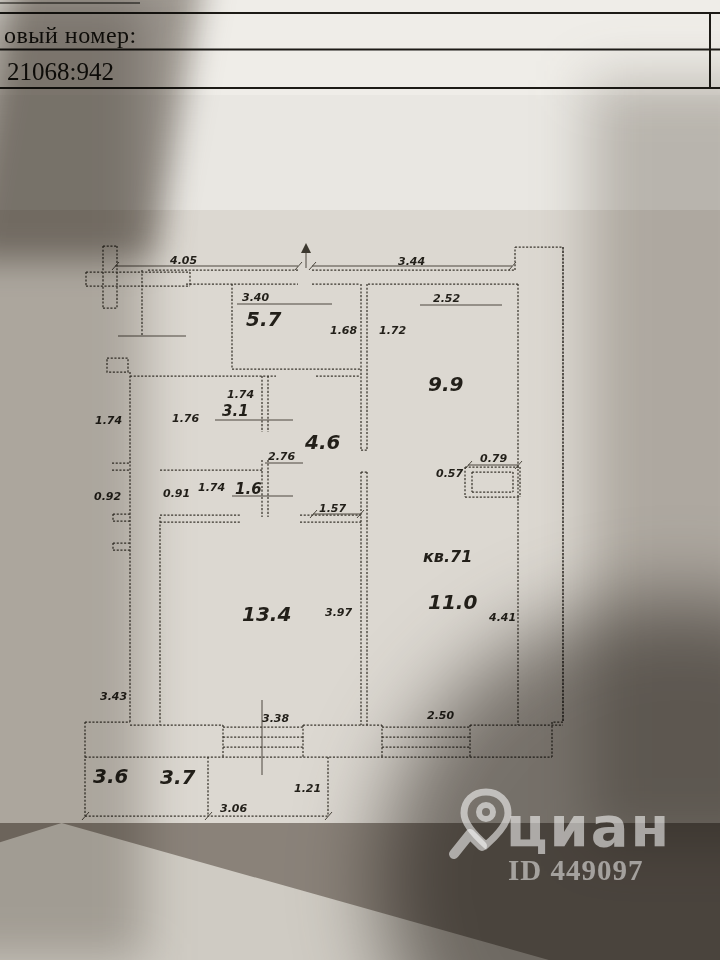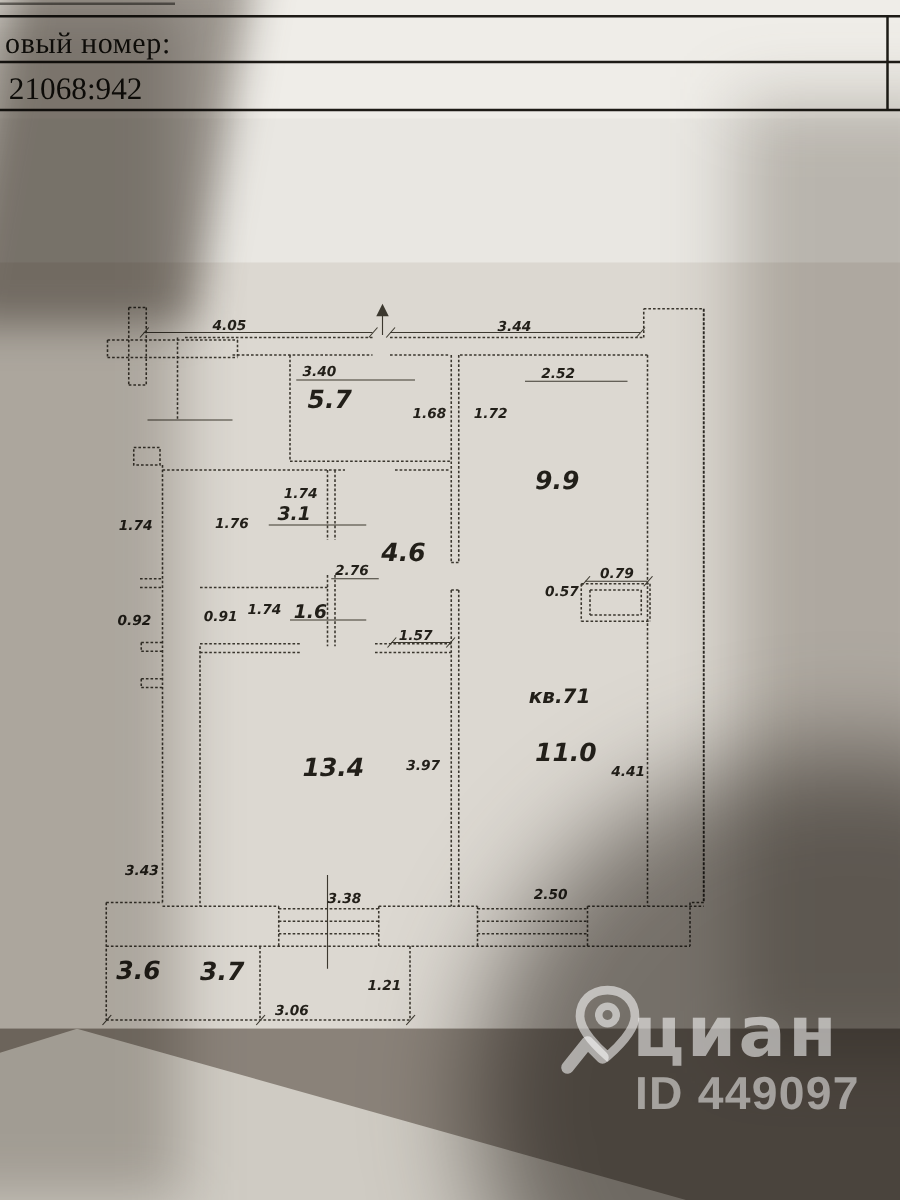--- a/index.html
+++ b/index.html
@@ -40,22 +40,22 @@
   .room{font-size:20px;}
   .room-s{font-size:15px;}
   .apt{font-size:16px;}
 
   
   .wm-frag{position:absolute;left:150px;top:408px;font-size:118px;font-weight:bold;
     color:rgba(255,255,255,0.30);letter-spacing:10px;font-family:"DejaVu Sans",sans-serif;}
   .wm-cian{position:absolute;left:448px;top:788px;width:270px;height:110px;color:rgba(255,255,255,0.55);}
   .wm-cian .brand{position:absolute;left:58px;top:6px;font-size:56px;font-weight:bold;
     letter-spacing:2px;font-family:"DejaVu Sans",sans-serif;}
-  .wm-cian .lid{position:absolute;left:60px;top:66px;font-size:37px;font-weight:bold;
-    letter-spacing:1px;color:rgba(255,255,255,0.50);font-family:Liberation Sans, sans-serif;}
+  .wm-cian .lid{position:absolute;left:60px;top:66px;font-size:29px;font-weight:bold;
+    letter-spacing:1px;color:rgba(255,255,255,0.50);font-family:Liberation Serif, serif;}
   .wm-cian svg{position:absolute;left:0;top:0;}
 </style>
 </head>
 <body>
 
 <div class="stage">
 
   <div class="paper-plan"></div>
   <div class="paper-header"></div>
   <div class="paper-upper-light"></div>

